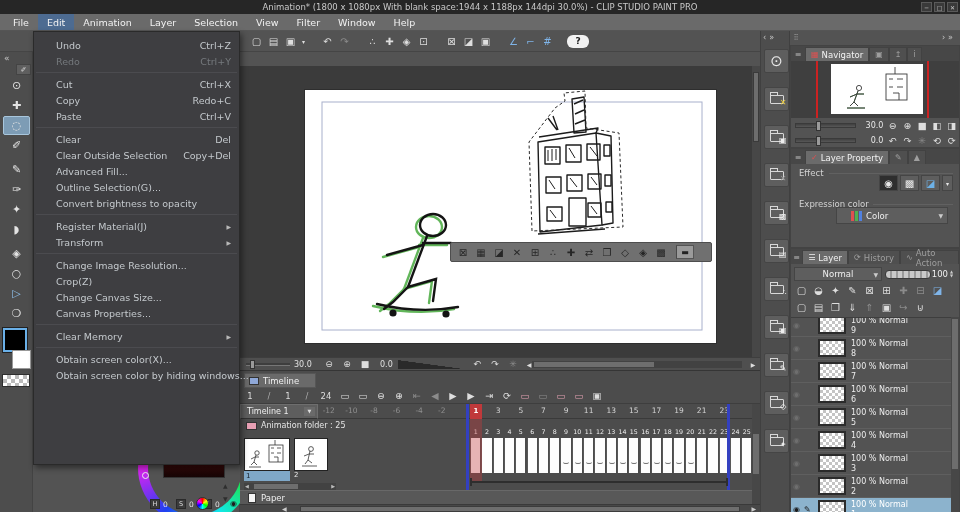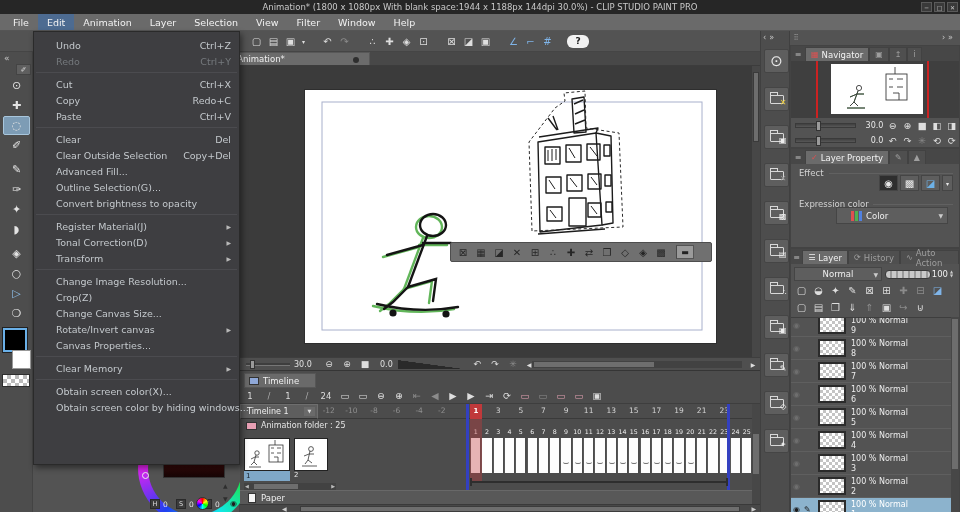--- a/index.html
+++ b/index.html
@@ -250,26 +250,20 @@
         <div class="hsvval" style="left: 156px;">0</div>
         <div class="hsvbox" style="left: 169px;">V</div>
         <div class="hsvval" style="left: 182px;">0</div>
       </div>
     <div id="wheel-ico"></div>
     <div class="chev" style="top:430px">▲</div>
     <div class="chev" style="top:443px">▼</div>
     <div id="eye-ico">◉</div>
   </div>
 
-  <div id="tabstrip" class="abs">
-    <div id="doctab">
-      <span>Animation*</span>
-      <span class="dot"></span>
-    </div>
-  </div>
 
   <div id="viewport" class="abs">
     <div id="page">
       <svg width="411" height="253" viewBox="0 0 411 253">
         <rect x="17" y="12" width="380" height="228" fill="none" stroke="#a8b0cc" stroke-width="1"></rect>
 
         <g transform="translate(-4,2)" stroke="#62b65a" stroke-width="2.4" fill="none" stroke-linecap="round">
           <ellipse cx="128" cy="135" rx="13" ry="11"></ellipse>
           <path d="M122,146 L103,197"></path>
             <path d="M118,155 L82,165"></path>
@@ -837,42 +831,34 @@
       </div>
       <div class="mrow">
         <div class="mlabel">Convert brightness to opacity</div>
       </div>
       <div class="msep"></div>
       <div class="mrow">
         <div class="mlabel">Register Material(J)</div>
         <div class="marrow">▶</div>
       </div>
       <div class="mrow">
-        <div class="mlabel">Tonal Correction(D)</div>
-        <div class="marrow">▶</div>
-      </div>
-      <div class="mrow">
         <div class="mlabel">Transform</div>
         <div class="marrow">▶</div>
       </div>
       <div class="msep"></div>
       <div class="mrow">
         <div class="mlabel">Change Image Resolution...</div>
       </div>
       <div class="mrow">
         <div class="mlabel">Crop(Z)</div>
       </div>
       <div class="mrow">
         <div class="mlabel">Change Canvas Size...</div>
       </div>
       <div class="mrow">
-        <div class="mlabel">Rotate/Invert canvas</div>
-        <div class="marrow">▶</div>
-      </div>
-      <div class="mrow">
         <div class="mlabel">Canvas Properties...</div>
       </div>
       <div class="msep"></div>
       <div class="mrow">
         <div class="mlabel">Clear Memory</div>
         <div class="marrow">▶</div>
       </div>
       <div class="msep"></div>
       <div class="mrow">
         <div class="mlabel">Obtain screen color(X)...</div>

